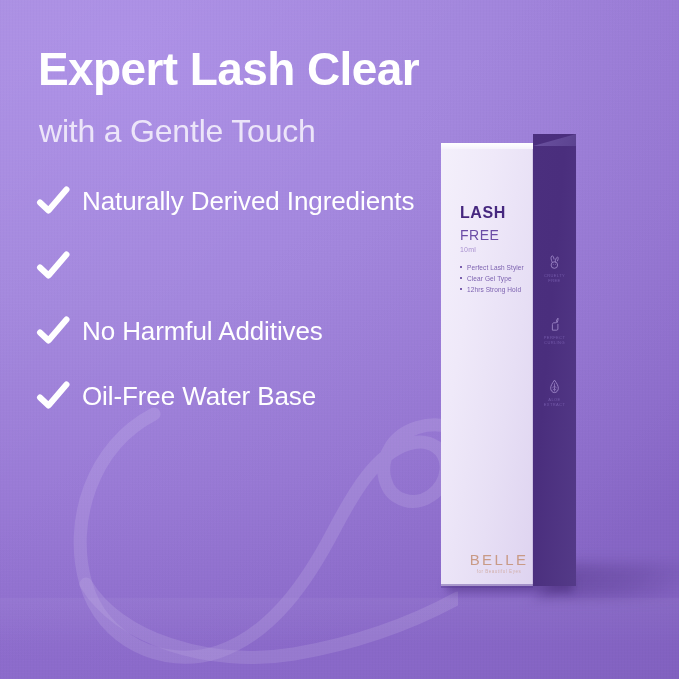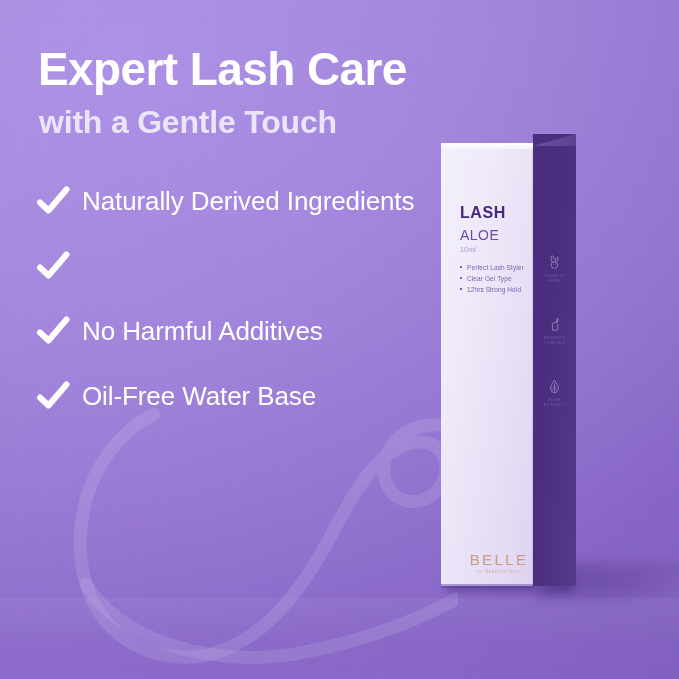--- a/index.html
+++ b/index.html
@@ -73,24 +73,24 @@
   .headline {
     margin: 0;
     font-size: 46px;
     line-height: 50px;
     font-weight: 700;
     letter-spacing: -0.6px;
     color: #ffffff;
     white-space: nowrap;
   }
   .subhead {
-    margin: 9px 0 0 1px;
+    margin: 18px 0 0 1px;
     font-size: 32px;
     line-height: 38px;
-    font-weight: 700;
+    font-weight: 400;
     letter-spacing: -0.2px;
     color: #ece5f9;
     white-space: nowrap;
   }
 
   .benefits {
     position: absolute;
     left: 36px;
     top: 176px;
     width: 420px;
@@ -320,21 +320,21 @@
     <svg viewBox="0 0 400 290" fill="none" xmlns="http://www.w3.org/2000/svg">
       <path d="M96 12 C34 44 10 120 28 182 C44 238 104 268 160 250
                C214 232 250 178 276 128 C296 90 318 52 350 42
                C372 35 390 48 388 68 C386 90 364 104 346 98
                C326 92 320 66 332 46 C344 26 372 18 396 26" stroke="#ffffff" stroke-opacity="0.30" stroke-width="13" stroke-linecap="round" stroke-linejoin="round"></path>
       <path d="M28 182 C60 236 150 266 236 252 C300 241 356 220 400 196" stroke="#ffffff" stroke-opacity="0.30" stroke-width="13" stroke-linecap="round" stroke-linejoin="round"></path>
     </svg>
   </div>
 
   <div class="copy">
-    <h1 class="headline">Expert Lash Care</h1>
+    <h1 class="headline">Expert Lash Clear</h1>
     <div class="subhead">with a Gentle Touch</div>
   </div>
 
   <ul class="benefits">
     <li class="benefit">
       <span class="check">
         <svg viewBox="0 0 34 34" fill="none" xmlns="http://www.w3.org/2000/svg">
           <path d="M4 18.5 L12.5 26.5 L30.5 5.5" stroke="#ffffff" stroke-width="6" stroke-linecap="round" stroke-linejoin="round"></path>
         </svg>
       </span>
@@ -371,21 +371,21 @@
     <div class="box-contact-shadow"></div>
 
     <div class="box-side"></div>
     <div class="box-top-side"></div>
     <div class="box-front"></div>
     <div class="box-top-front"></div>
     <div class="box-bottom-edge"></div>
 
     <div class="front-copy">
       <div class="pf-lash">LASH</div>
-      <div class="pf-fixer">ALOE</div>
+      <div class="pf-fixer">FREE</div>
       <div class="pf-vol">10ml</div>
       <ul class="pf-list">
         <li>Perfect Lash Styler</li>
         <li>Clear Gel Type</li>
         <li>12hrs Strong Hold</li>
       </ul>
     </div>
 
     <div class="brand">
       <div class="brand-name">BELLE</div>

